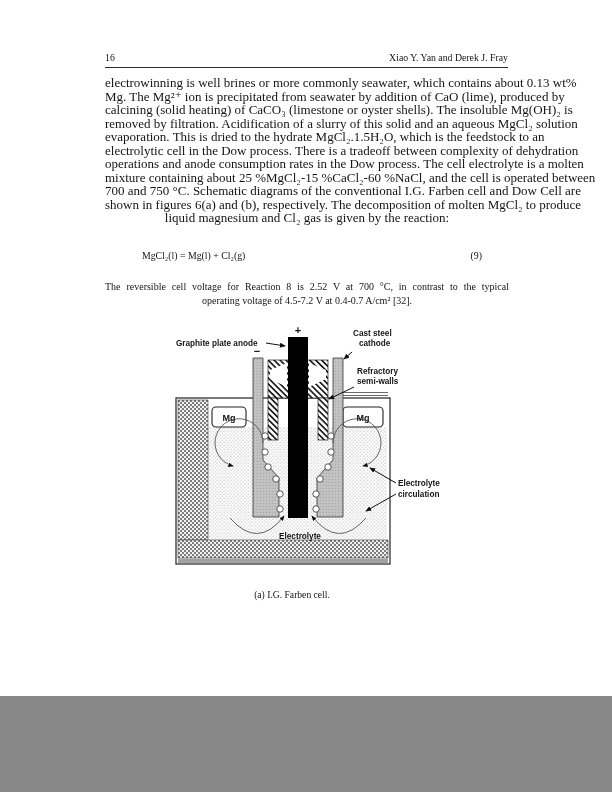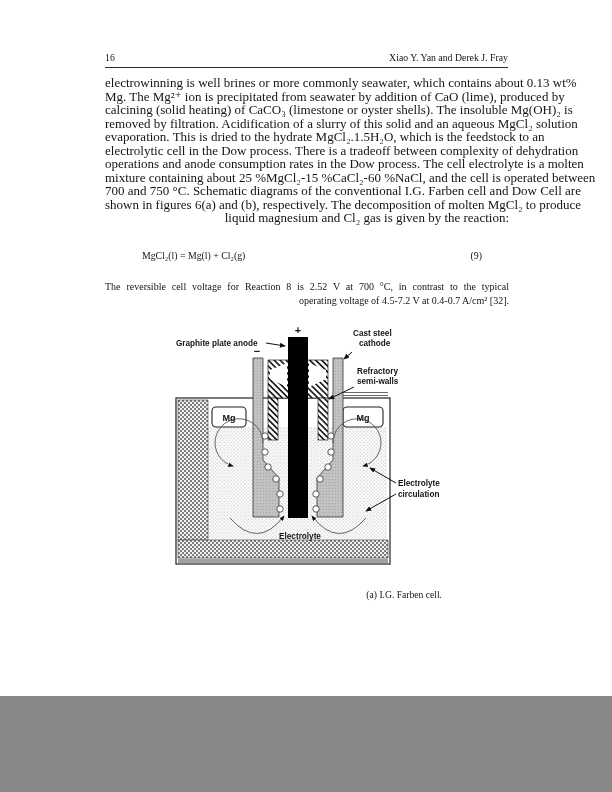--- a/index.html
+++ b/index.html
@@ -16,35 +16,35 @@
     border-bottom:1.8px solid #2b2b2b;
     font-size:9.8px;
   }
   .pagenum{position:absolute;left:0;top:2px;}
   .runhead{position:absolute;left:0;right:0;top:2px;text-align:right;}
   .bodytext{
     position:absolute;left:105px;top:76px;width:404px;
     font-size:13px;line-height:13.5px;
   }
   .jline{text-align:justify;text-align-last:justify;white-space:nowrap;}
-  .lastline{text-align:right;}
+  .lastline{text-align:center;}
   .eqrow{
     position:absolute;left:105px;top:250px;width:404px;height:14px;
     font-size:9.8px;
   }
   .eq{position:absolute;left:37px;top:0;}
   .eqnum{position:absolute;right:27px;top:0;}
   .para2{
     position:absolute;left:105px;top:280px;width:404px;
     font-size:10px;line-height:13.5px;
   }
   .figure{position:absolute;left:160px;top:322px;width:300px;height:260px;}
   .figcaption{
     position:absolute;left:142px;top:589px;width:300px;
-    text-align:right;font-size:9.6px;
+    text-align:center;font-size:9.6px;
   }
   svg text{
     font-family:"Liberation Sans","DejaVu Sans",sans-serif;
     font-weight:bold;fill:#141414;
   }
   .lbl{font-size:8.2px;}
   .sign{font-size:11px;}
   .mg{font-size:9px;}
 </style>
 </head>

